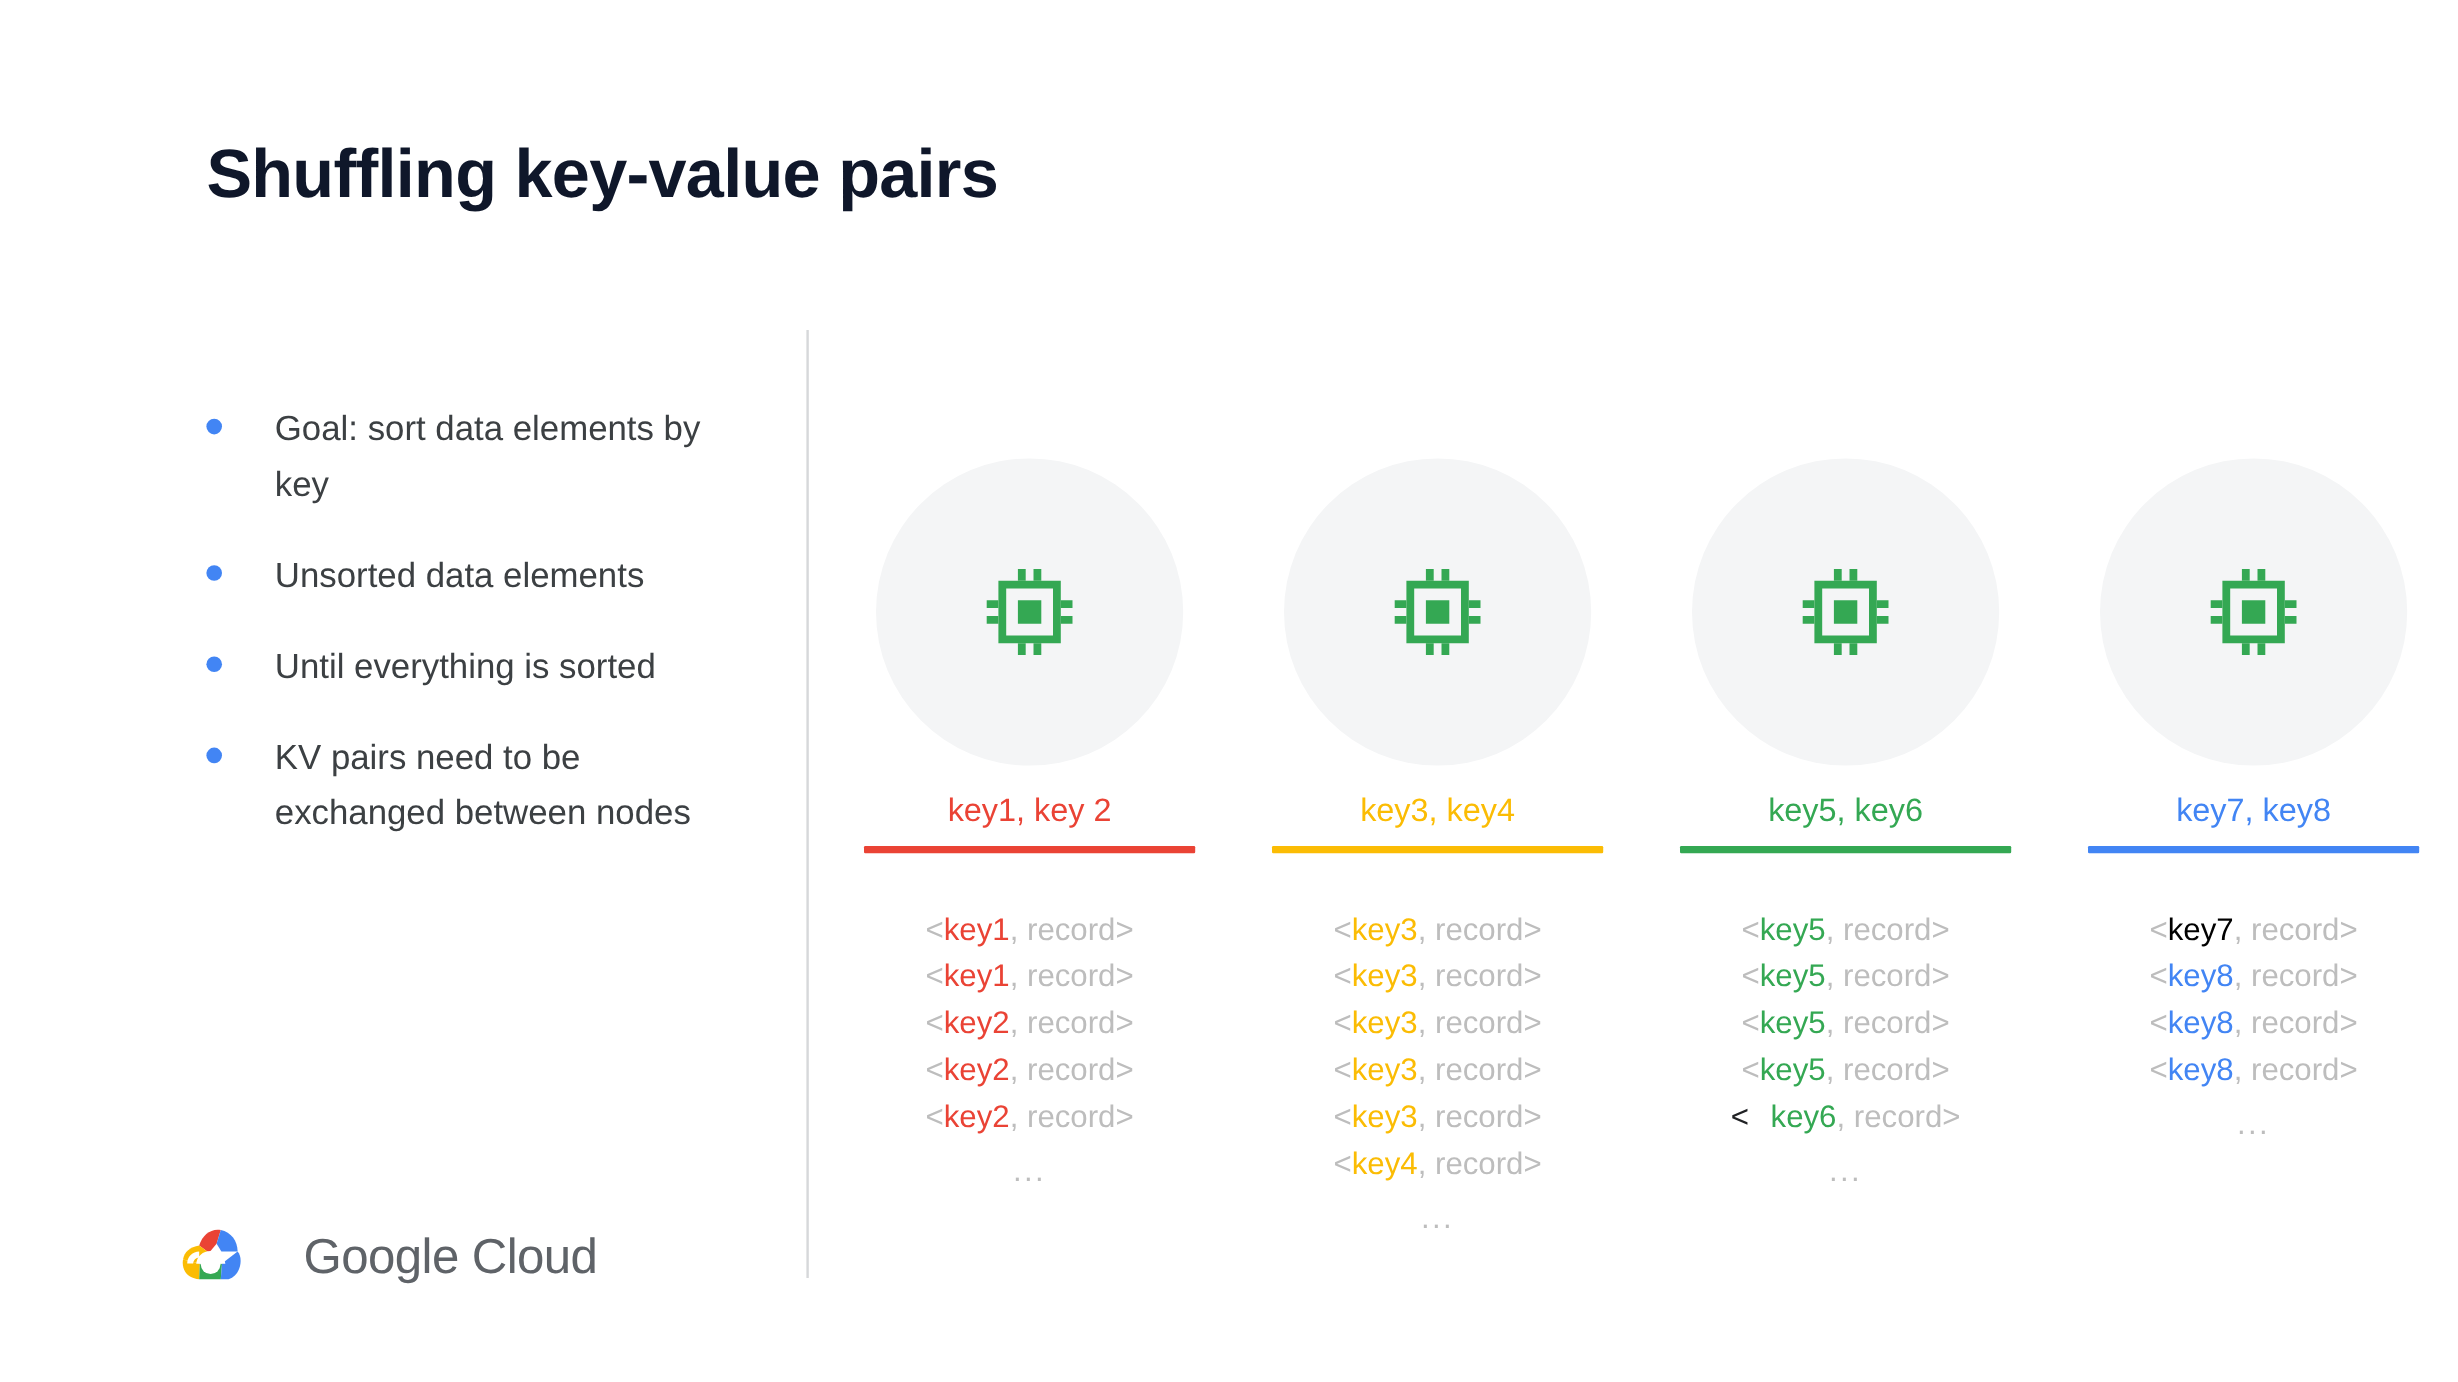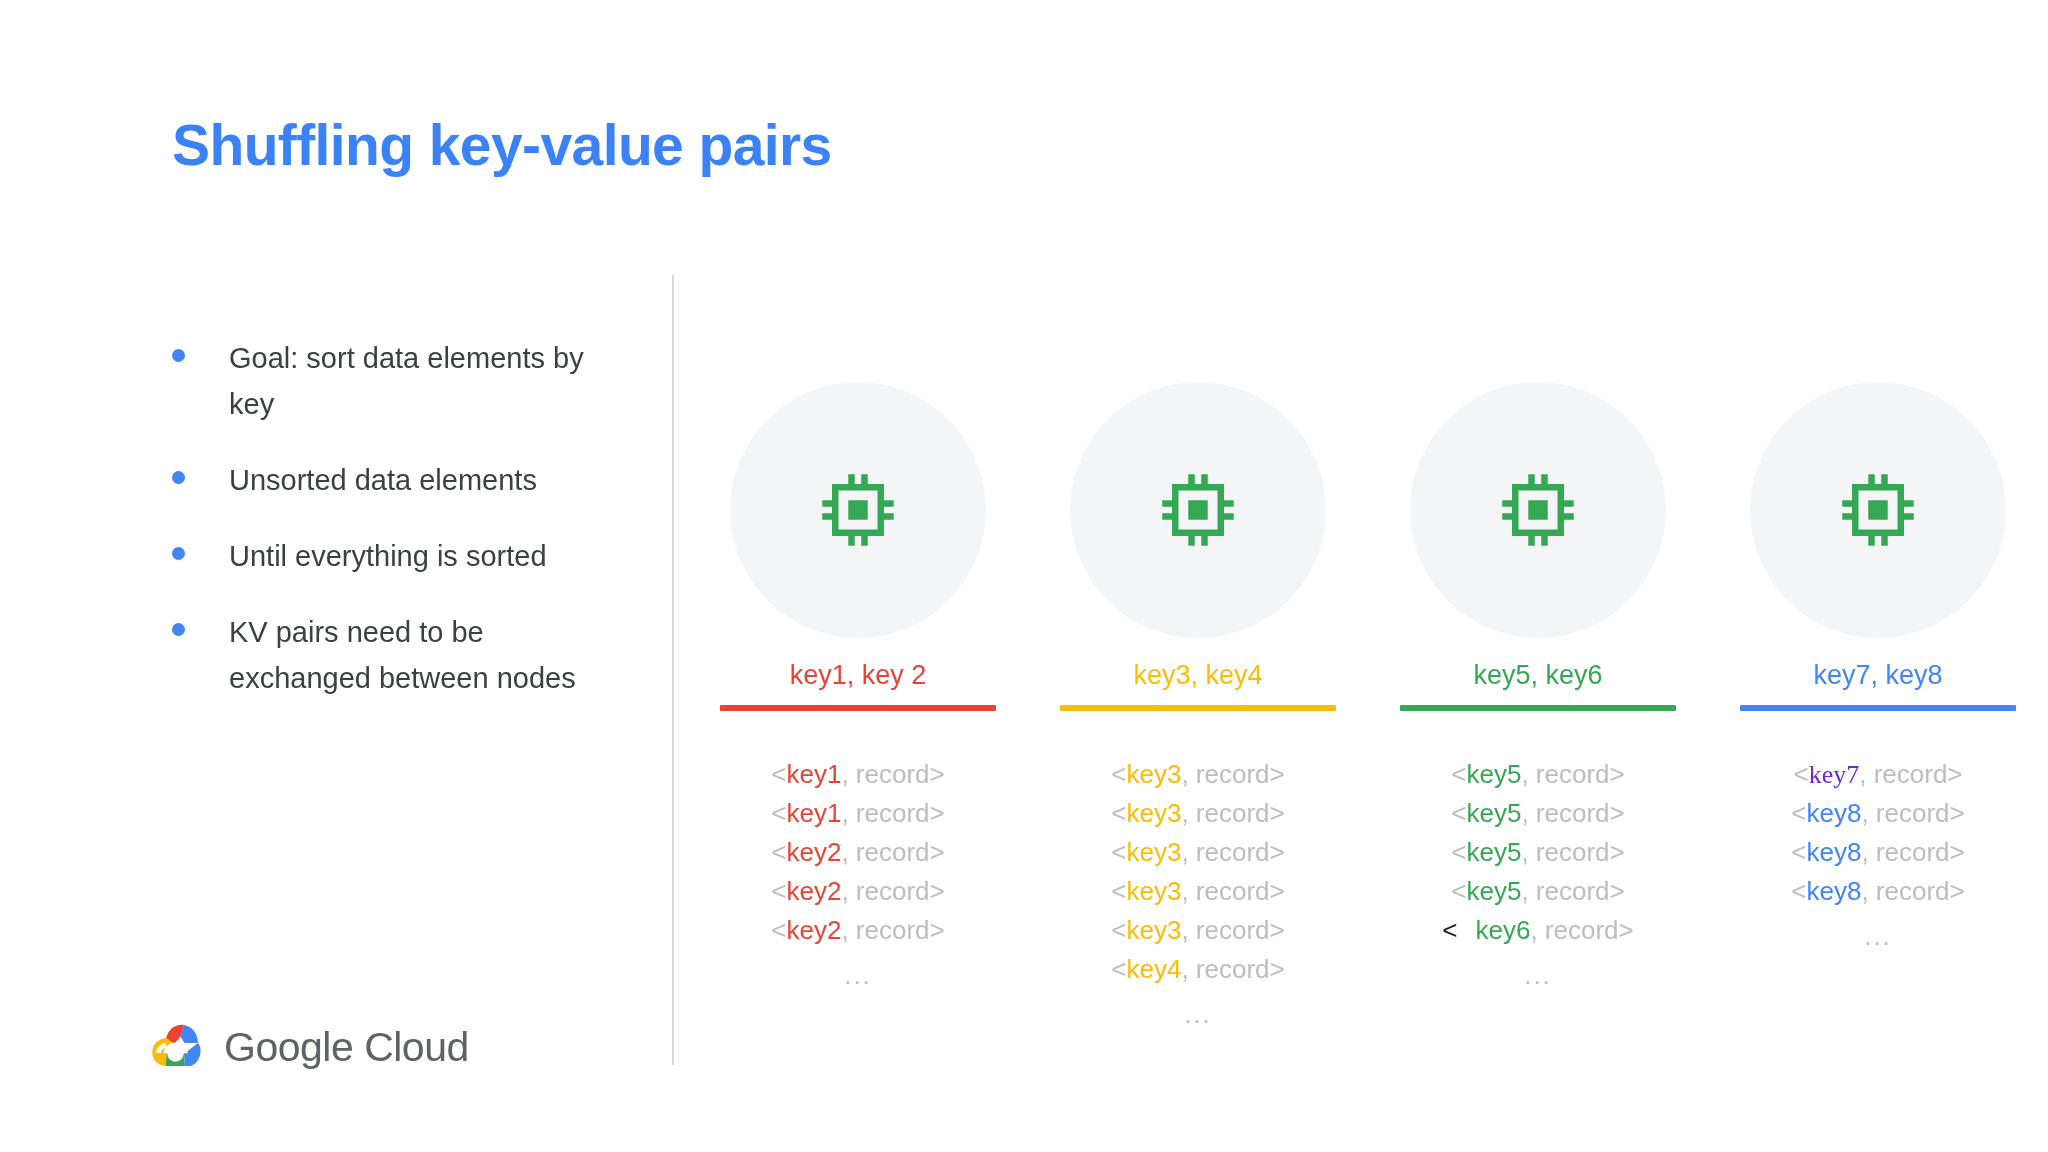--- a/index.html
+++ b/index.html
@@ -16,21 +16,21 @@
     -webkit-font-smoothing: antialiased;
   }
 
   
   .slide-title {
     position: absolute;
     left: 172px;
     top: 112px;
     font-size: 57px;
     font-weight: 700;
-    color: #3b82f6;
+    color: #0f172a;
     letter-spacing: -0.6px;
     white-space: nowrap;
   }
 
   
   .divider {
     position: absolute;
     left: 672px;
     top: 275px;
     width: 2px;
@@ -76,21 +76,21 @@
   }
   .gc-logo svg { display: block; }
   .gc-wordmark {
     margin-left: 20px;
     font-size: 41px;
     color: #5f6368;
     font-weight: 400;
     letter-spacing: -0.5px;
     white-space: nowrap;
   }
-  .gc-wordmark .gc-bold { font-weight: 500; color: #5f6368; }
+  .gc-wordmark .gc-bold { font-weight: 500; color: #5f6368; margin-left: 29px; }
 
   
   .nodes {
     position: absolute;
     left: 718px;
     top: 382px;
     width: 1300px;
     display: flex;
     justify-content: space-between;
   }
@@ -261,20 +261,20 @@
           <svg width="78" height="78" viewBox="0 0 24 24" fill="#34A853" xmlns="http://www.w3.org/2000/svg">
             <path d="M9 1h2v3H9V1zm4 0h2v3h-2V1zM9 20h2v3H9v-3zm4 0h2v3h-2v-3zM1 9h3v2H1V9zm0 4h3v2H1v-2zm19-4h3v2h-3V9zm0 4h3v2h-3v-2z"></path>
             <path d="M4 4h16v16H4V4zm2 2v12h12V6H6z"></path>
             <path d="M9 9h6v6H9V9z"></path>
           </svg>
         </span>
       </div>
       <div class="node-header" style="color: rgb(66, 133, 244);">key7, key8</div>
       <div class="node-underline" style="background: rgb(66, 133, 244);"></div>
       <div class="record-list">
-        <div class="record-line"><span>&lt;</span><span class="rec-key" style="color: #6d28d9; font-family: Liberation Serif, serif;">key7</span><span>, record&gt;</span></div>
+        <div class="record-line"><span>&lt;</span><span class="rec-key" style="color: #000000;">key7</span><span>, record&gt;</span></div>
         <div class="record-line"><span>&lt;</span><span class="rec-key" style="color: rgb(66, 133, 244);">key8</span><span>, record&gt;</span></div>
         <div class="record-line"><span>&lt;</span><span class="rec-key" style="color: rgb(66, 133, 244);">key8</span><span>, record&gt;</span></div>
         <div class="record-line"><span>&lt;</span><span class="rec-key" style="color: rgb(66, 133, 244);">key8</span><span>, record&gt;</span></div>
         <div class="ellipsis">...</div>
       </div>
     </div>
   </div>
 
 </body></html>

